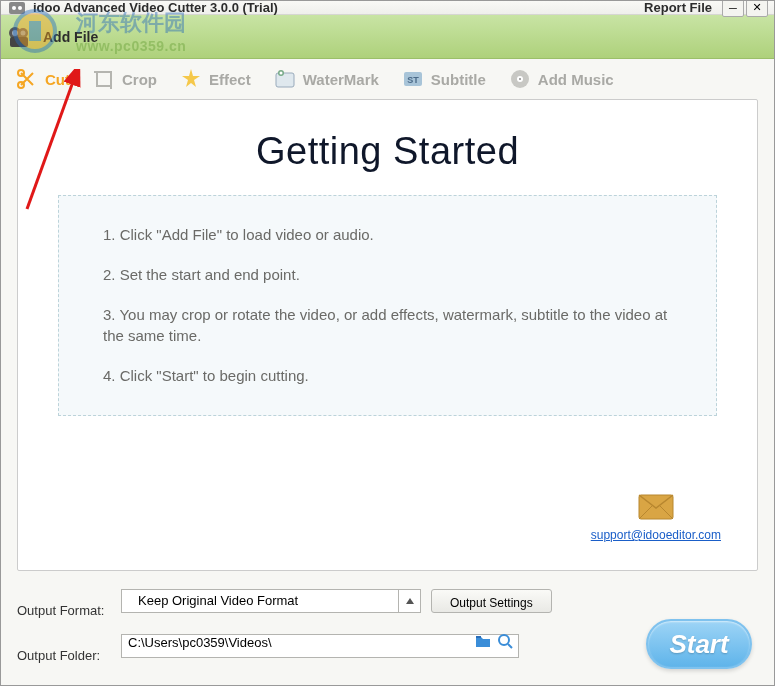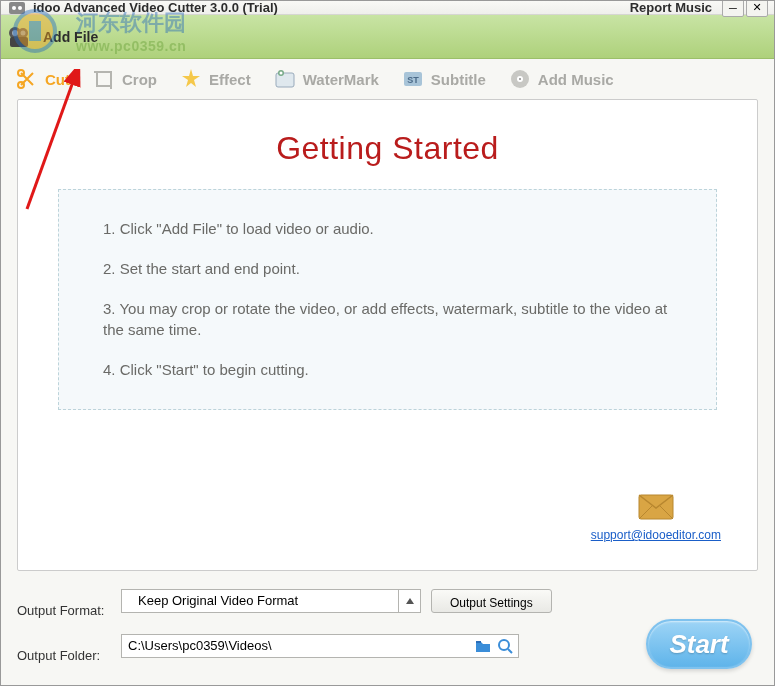--- a/index.html
+++ b/index.html
@@ -15,36 +15,36 @@
 .addfile-icon { width: 28px; height: 24px; margin-right: 8px; }
 .addfile-label { font-size: 14px; font-weight: bold; color: #2c2c2c; }
 
 .toolbar { height: 40px; display: flex; align-items: center; padding: 0 14px; gap: 22px; background: #f7f7f4; }
 .tool { display: flex; align-items: center; gap: 6px; cursor: pointer; }
 .tool .ticon { width: 24px; height: 24px; }
 .tool span.lbl { font-size: 15px; font-weight: bold; color: #a9a9a5; }
 .tool.active span.lbl { color: #f5a623; }
 
 .content { margin: 0 16px 12px 16px; height: 472px; border: 1px solid #ccc; background: #fff; border-radius: 2px; position: relative; padding: 30px 40px 16px 40px; display: flex; flex-direction: column; }
-.gs-title { text-align: center; font-size: 32px; color: #b91c1c; font-weight: 400; letter-spacing: 0.5px; margin-bottom: 22px; }
+.gs-title { text-align: center; font-size: 38px; color: #0f172a; font-weight: 400; letter-spacing: 0.5px; margin-bottom: 22px; }
 .gs-box { border: 1px dashed #bcd3da; background: #f5f9fb; padding: 28px 44px; }
 .gs-box ol { list-style: none; }
 .gs-box li { font-size: 15px; color: #6a6a67; line-height: 1.45; margin-bottom: 18px; }
 .gs-box li:last-child { margin-bottom: 0; }
 .support { position: absolute; right: 36px; bottom: 28px; text-align: center; }
 .support-link { font-size: 12px; color: #1a5ec8; text-decoration: underline; cursor: pointer; display: block; margin-top: 4px; }
 .envelope { width: 36px; height: 26px; margin: 0 auto; }
 
 .bottom { padding: 0 16px 12px 16px; }
 .row { display: flex; align-items: center; margin-top: 10px; }
 .row-label { width: 104px; font-size: 13px; color: #333; margin-top: 20px; }
 .combo { flex: 0 0 300px; height: 24px; border: 1px solid #b4b4b0; background: #fff; display: flex; align-items: center; padding: 0 16px; font-size: 13px; position: relative; }
 .combo .arrow { position: absolute; right: 0; top: 0; bottom: 0; width: 22px; border-left: 1px solid #b4b4b0; display: flex; align-items: center; justify-content: center; cursor: pointer; }
 .outbtn { margin-left: 10px; height: 24px; padding: 6px 18px; border: 1px solid #b4b4b0; background: linear-gradient(#fafaf7,#e9e9e5); border-radius: 3px; font-size: 12px; cursor: pointer; }
-.folder-input { flex: 0 0 398px; height: 24px; border: 1px solid #b4b4b0; background: #fff; display: flex; align-items: center; padding: 0 6px; font-size: 13px; position: relative; }
+.folder-input { flex: 0 0 398px; height: 24px; border: 1px solid #b4b4b0; background: #fff; display: flex; align-items: flex-end; padding: 7px 6px; font-size: 13px; position: relative; }
 .folder-icons { position: absolute; right: 4px; display: flex; gap: 4px; }
 .ficon { width: 18px; height: 18px; cursor: pointer; display: flex; align-items: center; justify-content: center; }
 
 .start-btn { position: absolute; right: 22px; bottom: 16px; width: 106px; height: 50px; border-radius: 26px; background: linear-gradient(#9dd4f6,#5fb4ea); border: 2px solid #7fc2ee; display: flex; align-items: center; justify-content: center; cursor: pointer; box-shadow: 0 2px 4px rgba(0,0,0,0.15), inset 0 1px 2px rgba(255,255,255,0.6); }
 .start-btn span { color: #fff; font-size: 26px; font-weight: bold; font-style: italic; text-shadow: 0 1px 2px rgba(0,0,0,0.2); }
 
 .watermark { position: absolute; left: 10px; top: 6px; opacity: 0.45; pointer-events: none; z-index: 50; display: flex; align-items: center; gap: 13px; }
 .wm-logo { width: 48px; height: 48px; }
 .wm-text { margin-left: 4px; }
 .wm-cn { font-size: 22px; font-weight: bold; color: #2a6db8; }
@@ -75,21 +75,21 @@
   <line x1="8" y1="140" x2="55" y2="10" stroke="#e01818" stroke-width="3" marker-end="url(#ah)"></line>
 </svg>
 
 <div class="titlebar">
   <svg class="titlebar-logo" viewBox="0 0 20 20">
       <rect x="2" y="4" width="16" height="12" rx="2" fill="#888"></rect>
       <circle cx="7" cy="10" r="2" fill="#fff"></circle>
       <circle cx="13" cy="10" r="2" fill="#fff"></circle>
     </svg>
   <div class="titlebar-title">idoo Advanced Video Cutter 3.0.0 (Trial)</div>
-  <div class="titlebar-link">Report Music</div>
+  <div class="titlebar-link">Report File</div>
   <div class="winbtn">─</div>
   <div class="winbtn">✕</div>
 </div>
 
 <div class="addfile-bar">
   <svg class="addfile-icon" viewBox="0 0 28 24">
     <ellipse cx="8" cy="8" rx="6" ry="6" fill="#555"></ellipse>
       <ellipse cx="16" cy="8" rx="5" ry="5" fill="#666"></ellipse>
     <rect x="3" y="12" width="18" height="10" rx="2" fill="#444"></rect>
       <circle cx="8" cy="8" r="3" fill="#9ab"></circle>

